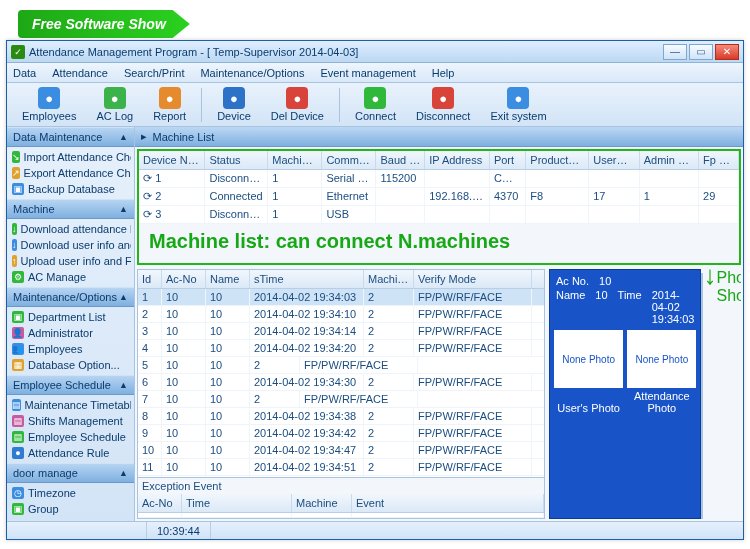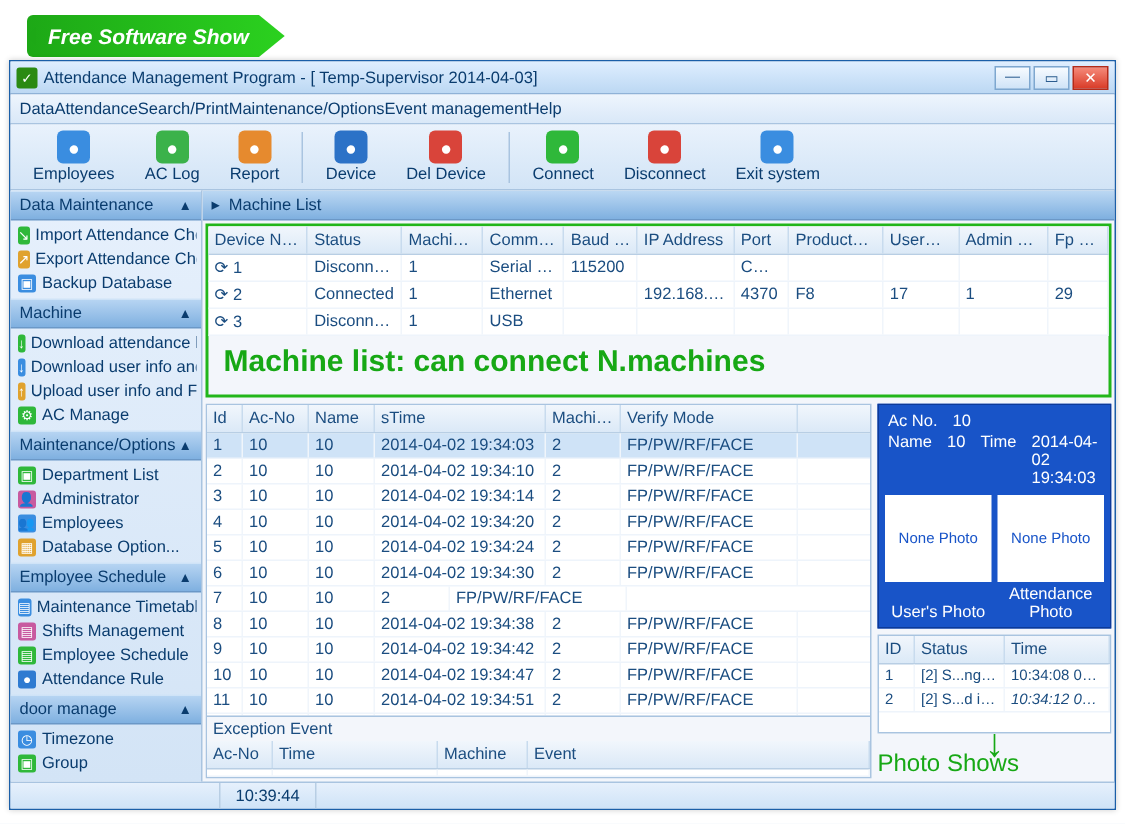--- a/index.html
+++ b/index.html
@@ -10,21 +10,21 @@
 
 .window { position: absolute; left: 6px; top: 40px; width: 738px; height: 500px; border: 1px solid #1b5fa8; background: #f3f6fb; box-shadow: 0 0 4px rgba(0,0,0,.2); }
 
 .titlebar { height: 22px; background: linear-gradient(#dfeeff,#bcd8f3); display:flex; align-items:center; padding:0 4px; border-bottom:1px solid #8fb2d7;}
 .titlebar .ticon { width:14px;height:14px;background:#2b8a12;border-radius:2px;margin-right:4px;display:flex;align-items:center;justify-content:center;color:#fff;font-size:9px;}
 .titlebar .title { color:#0a3c6e; font-size:11px; flex:1; white-space:nowrap;overflow:hidden;text-overflow:ellipsis;}
 .winbtns { display:flex; gap:2px;}
 .winbtn { width:24px;height:16px;border:1px solid #7ea7cf;background:linear-gradient(#f7fbff,#cfe3f7);display:flex;align-items:center;justify-content:center;font-size:10px;color:#2b5c8f;cursor:pointer;}
 .winbtn.close{ background:linear-gradient(#f58a7a,#d93b28);color:#fff;border-color:#b52a18;}
 
-.menubar { height:20px; background:linear-gradient(#eef5fd,#d9e8f8); border-bottom:1px solid #a9c4e0; display:flex; align-items:center; padding:0 6px; }
+.menubar { height:20px; background:linear-gradient(#eef5fd,#d9e8f8); border-bottom:1px solid #a9c4e0; display:flex; align-items:center; padding:0 6px; gap:16px;}
 .menubar span { color:#0a3c6e; cursor:pointer;}
 
 .toolbar { height:44px; background:linear-gradient(#e9f2fc,#d2e4f6); border-bottom:1px solid #a9c4e0; display:flex; align-items:center; padding:2px 6px; gap:2px;}
 .tbtn { display:flex;flex-direction:column;align-items:center;justify-content:center; padding:2px 8px; color:#0a3c6e; cursor:pointer; border:1px solid transparent; border-radius:3px;}
 .tbtn .ico{ width:22px;height:22px;border-radius:4px;display:flex;align-items:center;justify-content:center;font-size:13px;color:#fff;margin-bottom:1px;}
 .sep { width:1px;height:34px;background:#a9c4e0;margin:0 4px;}
 
 .body { display:flex; height: calc(100% - 22px - 20px - 44px - 18px); }
 .sidebar { width:128px; background:linear-gradient(#e6f0fc,#d3e4f6); border-right:1px solid #a9c4e0; overflow:hidden;}
 .panelhdr { background:linear-gradient(#b6d4f2,#7fb0e0); color:#0a3c6e; padding:3px 6px; border-top:1px solid #cfe3f7;border-bottom:1px solid #6b98c7;font-size:11px; display:flex;justify-content:space-between;align-items:center;}
@@ -41,21 +41,21 @@
 .gh { padding:3px 4px; border-right:1px solid #c8dbee; color:#1b4d80; white-space:nowrap;overflow:hidden;text-overflow:ellipsis;}
 .grow { display:flex; border-bottom:1px solid #eef4fb;}
 .gc { padding:2px 4px; border-right:1px solid #f0f5fb; color:#1b4d80; white-space:nowrap;overflow:hidden;text-overflow:ellipsis;}
 .annot { color:#17a815; font-size:20px; font-weight:bold; padding:6px 10px 10px; }
 
 .lower { display:flex; flex:1; overflow:hidden; margin:2px;}
 .attwrap { flex:1; display:flex;flex-direction:column; border:1px solid #a9c4e0; min-width:0;}
 .attgrid .gh, .attgrid .gc { }
 .excwrap { border-top:1px solid #a9c4e0;}
 
-.rightpane { width:156px; margin-left:4px; display:flex;flex-direction:column;}
+.rightpane { width:192px; margin-left:4px; display:flex;flex-direction:row;}
 .photobox { background:#1854c8; color:#fff; border:1px solid #0c3a99; padding:4px;}
 .photobox .prow{display:flex;gap:10px;font-size:10px;padding:1px 2px;}
 .photos{display:flex;gap:4px;margin-top:4px;}
 .ph{flex:1;height:58px;background:#fff;color:#1854c8;display:flex;align-items:center;justify-content:center;font-size:10px;}
 .phlab{display:flex;gap:4px;color:#fff;font-size:10px;margin-top:2px;align-items:flex-end;}
 .phlab span{flex:1;text-align:center;}
 .statgrid{flex:1;border:1px solid #a9c4e0;background:#fff;margin-top:4px;overflow:hidden;}
 .annot2{color:#17a815;font-size:16px;font-weight:normal;text-align:left;position:relative;}
 .arrow{color:#17a815;font-size:26px;line-height:12px;text-align:center;}
 
@@ -342,21 +342,20 @@
                   <div class="gc a-acn">10</div>
                   <div class="gc a-name">10</div>
                   <div class="gc a-time">2014-04-02 19:34:20</div>
                   <div class="gc a-mac">2</div>
                   <div class="gc a-ver">FP/PW/RF/FACE</div>
                 </div>
                 <div class="grow">
                   <div class="gc a-id">5</div>
                   <div class="gc a-acn">10</div>
                   <div class="gc a-name">10</div>
-                  <div class="gc a-time">2014-04-02 19:34:24</div>
                   <div class="gc a-mac">2</div>
                   <div class="gc a-ver">FP/PW/RF/FACE</div>
                 </div>
                 <div class="grow">
                   <div class="gc a-id">6</div>
                   <div class="gc a-acn">10</div>
                   <div class="gc a-name">10</div>
                   <div class="gc a-time">2014-04-02 19:34:30</div>
                   <div class="gc a-mac">2</div>
                   <div class="gc a-ver">FP/PW/RF/FACE</div>

